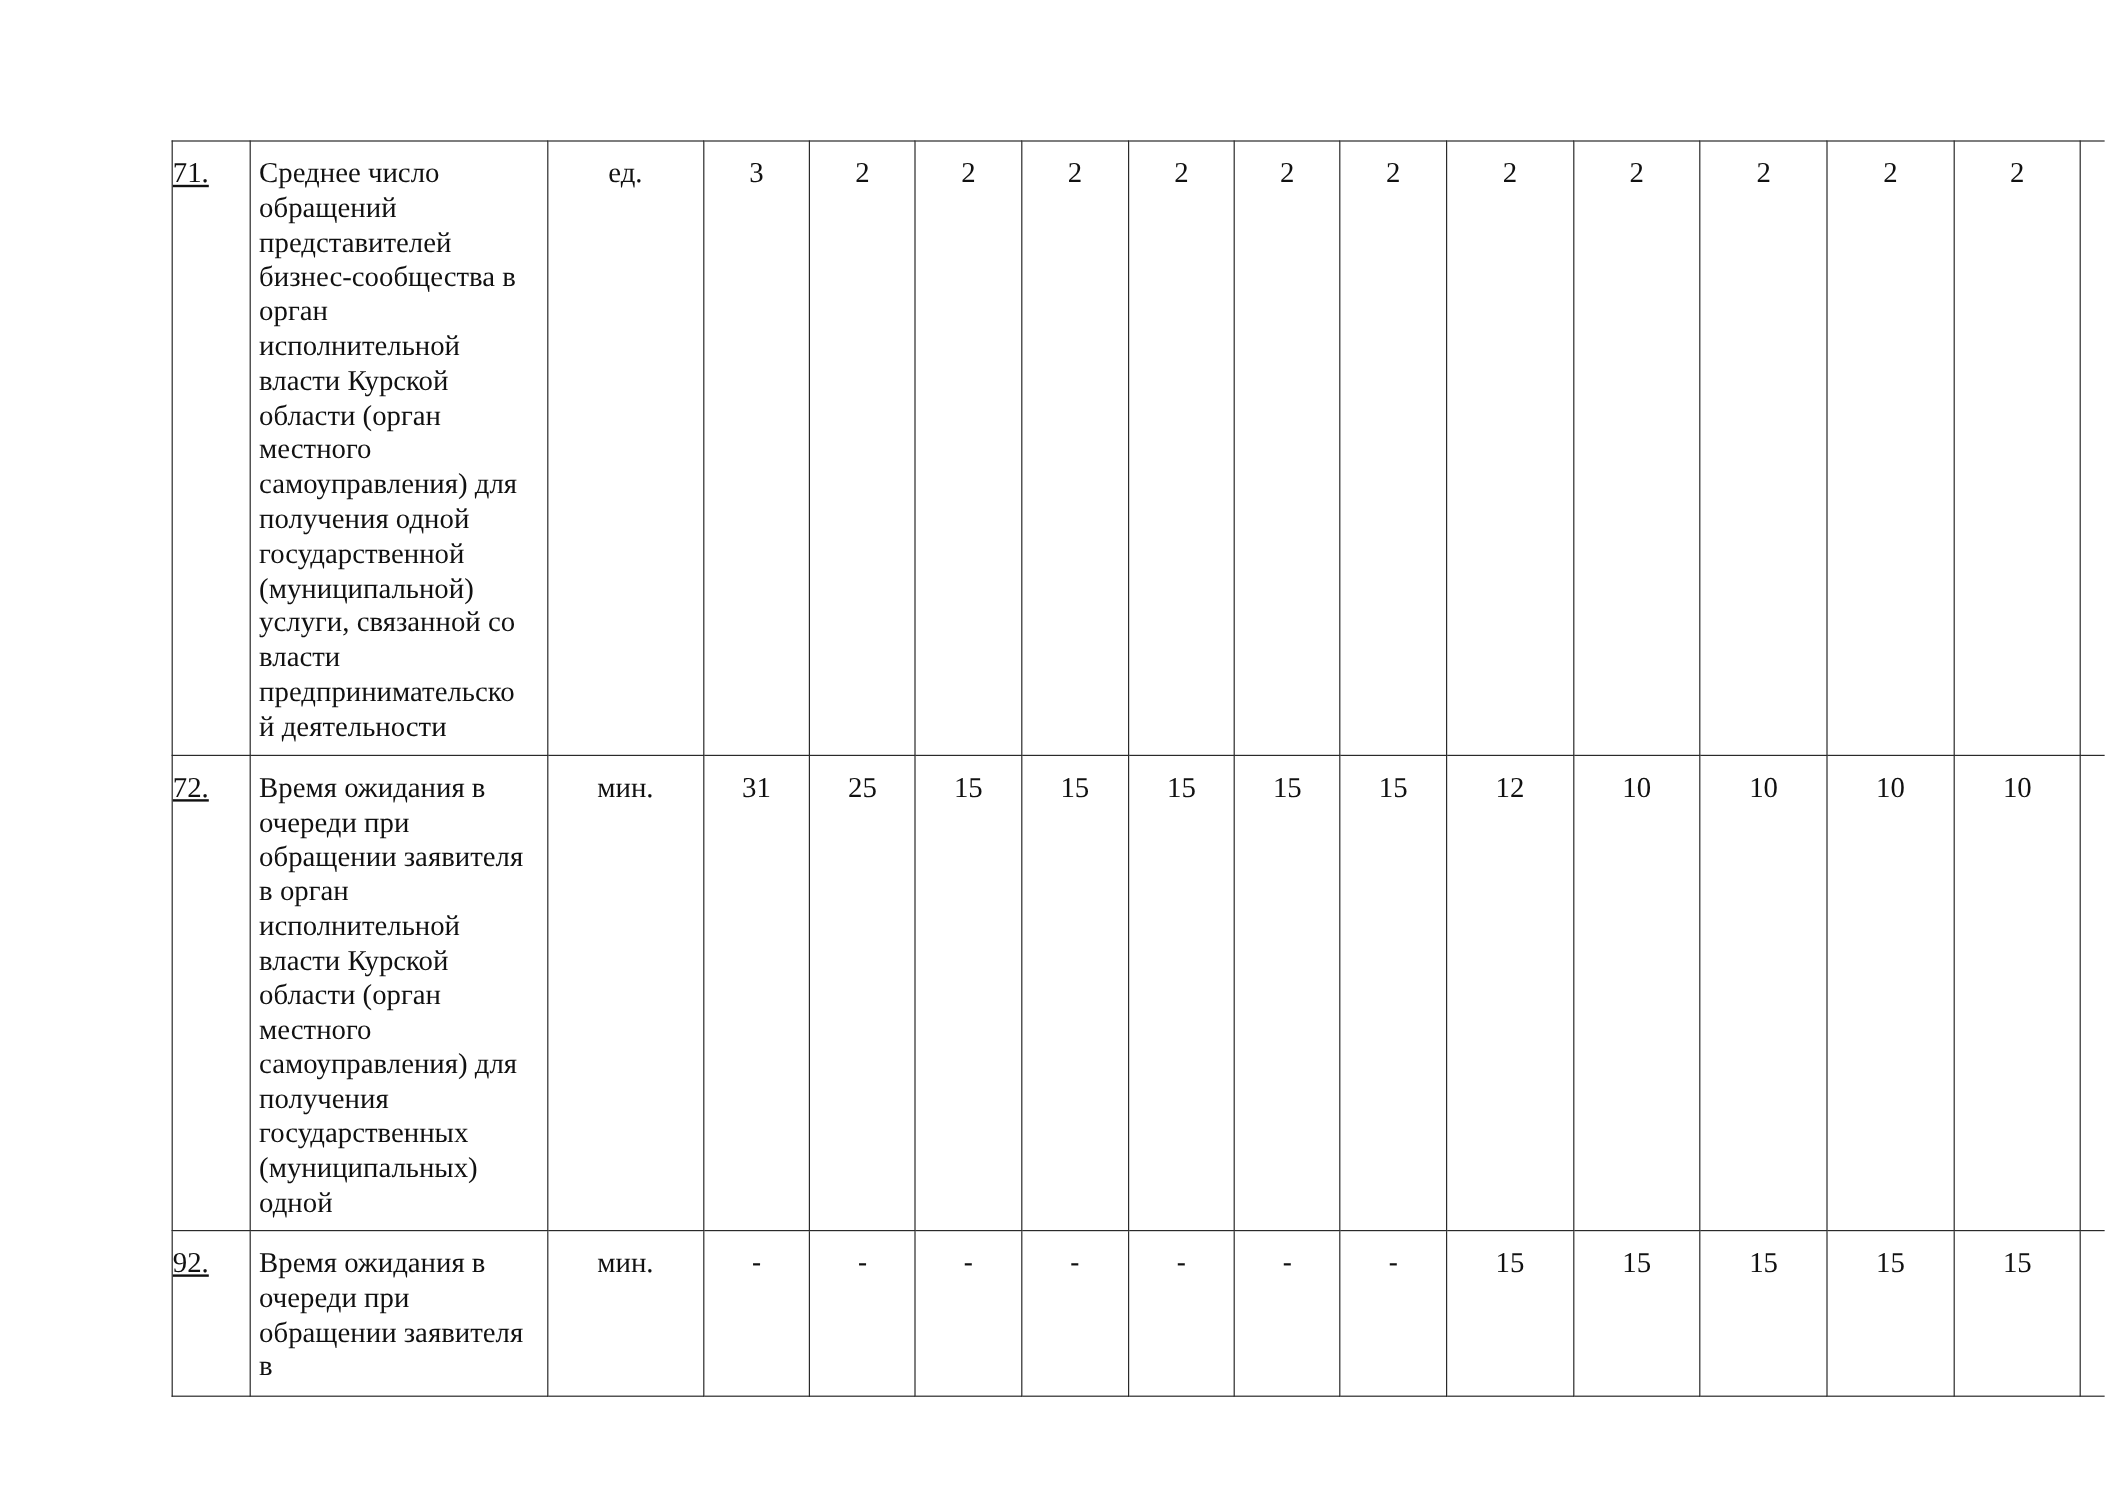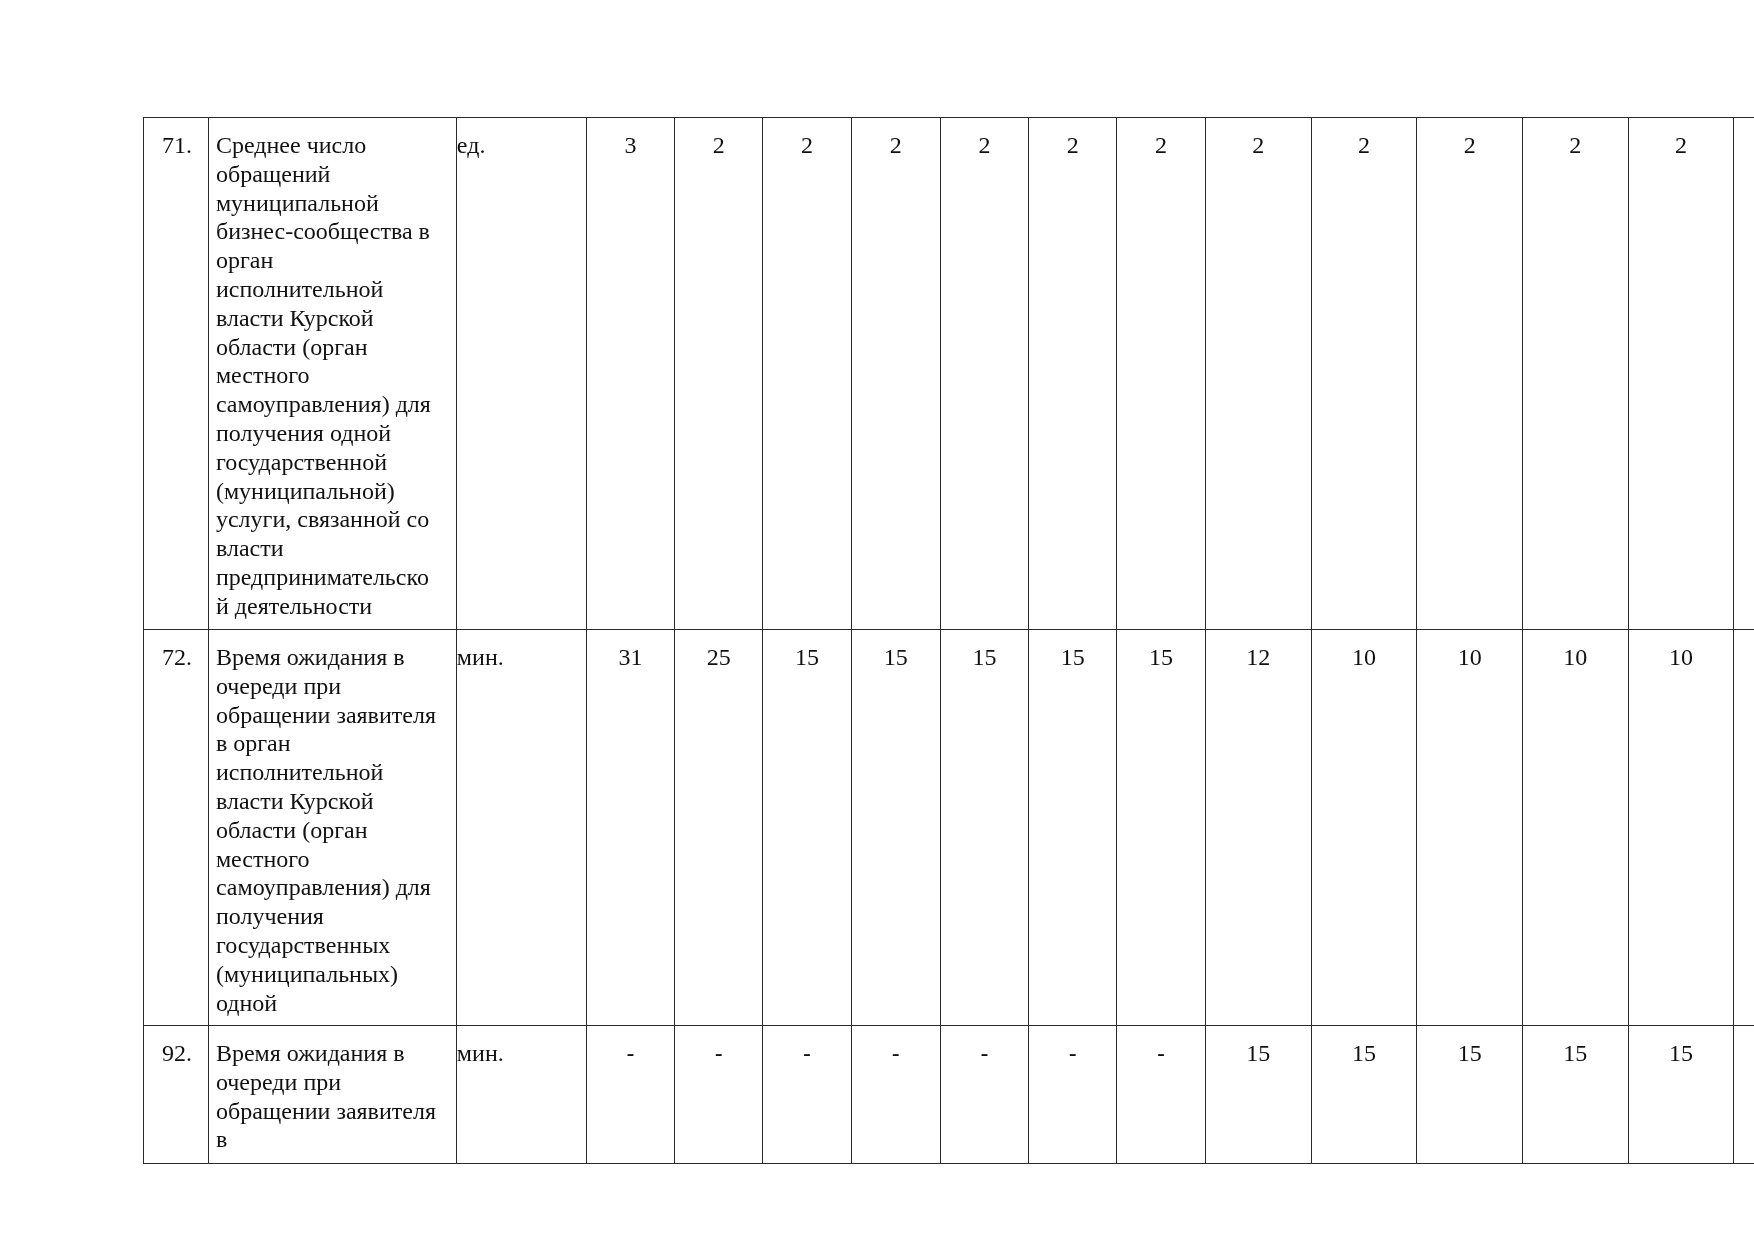--- a/index.html
+++ b/index.html
@@ -29,28 +29,30 @@
       table-layout: fixed;
     }
     table.data-table td {
       border: 1.5px solid #2a2a2a;
       vertical-align: top;
       padding: 0;
       font-size: 24px;
       line-height: 28.8px;
     }
     td.num {
-      text-align: right;
+      text-align: left;
       padding: 13px 16px 0 0 !important;
+      text-decoration: underline;
     }
     td.desc {
       text-align: left;
       padding: 13px 8px 0 7px !important;
     }
     td.unit {
+      text-align: center;
       padding: 13px 0 0 0 !important;
     }
     td.val {
       text-align: center;
       padding: 13px 0 0 0 !important;
     }
     td.val.dash {
       font-family: "Liberation Sans", "DejaVu Sans", sans-serif;
     }
     td.edge {
@@ -81,21 +83,21 @@
       <col style="width:106px">
       <col style="width:20px">
     </colgroup>
     <tbody id="table-body">
 
       <tr style="height:512px">
         <td class="num">71.</td>
         <td class="desc">
             <span class="desc-line">Среднее число</span>
             <span class="desc-line">обращений</span>
-            <span class="desc-line">муниципальной</span>
+            <span class="desc-line">представителей</span>
             <span class="desc-line">бизнес-сообщества в</span>
             <span class="desc-line">орган</span>
             <span class="desc-line">исполнительной</span>
             <span class="desc-line">власти Курской</span>
             <span class="desc-line">области (орган</span>
             <span class="desc-line">местного</span>
             <span class="desc-line">самоуправления) для</span>
             <span class="desc-line">получения одной</span>
             <span class="desc-line">государственной</span>
             <span class="desc-line">(муниципальной)</span>

